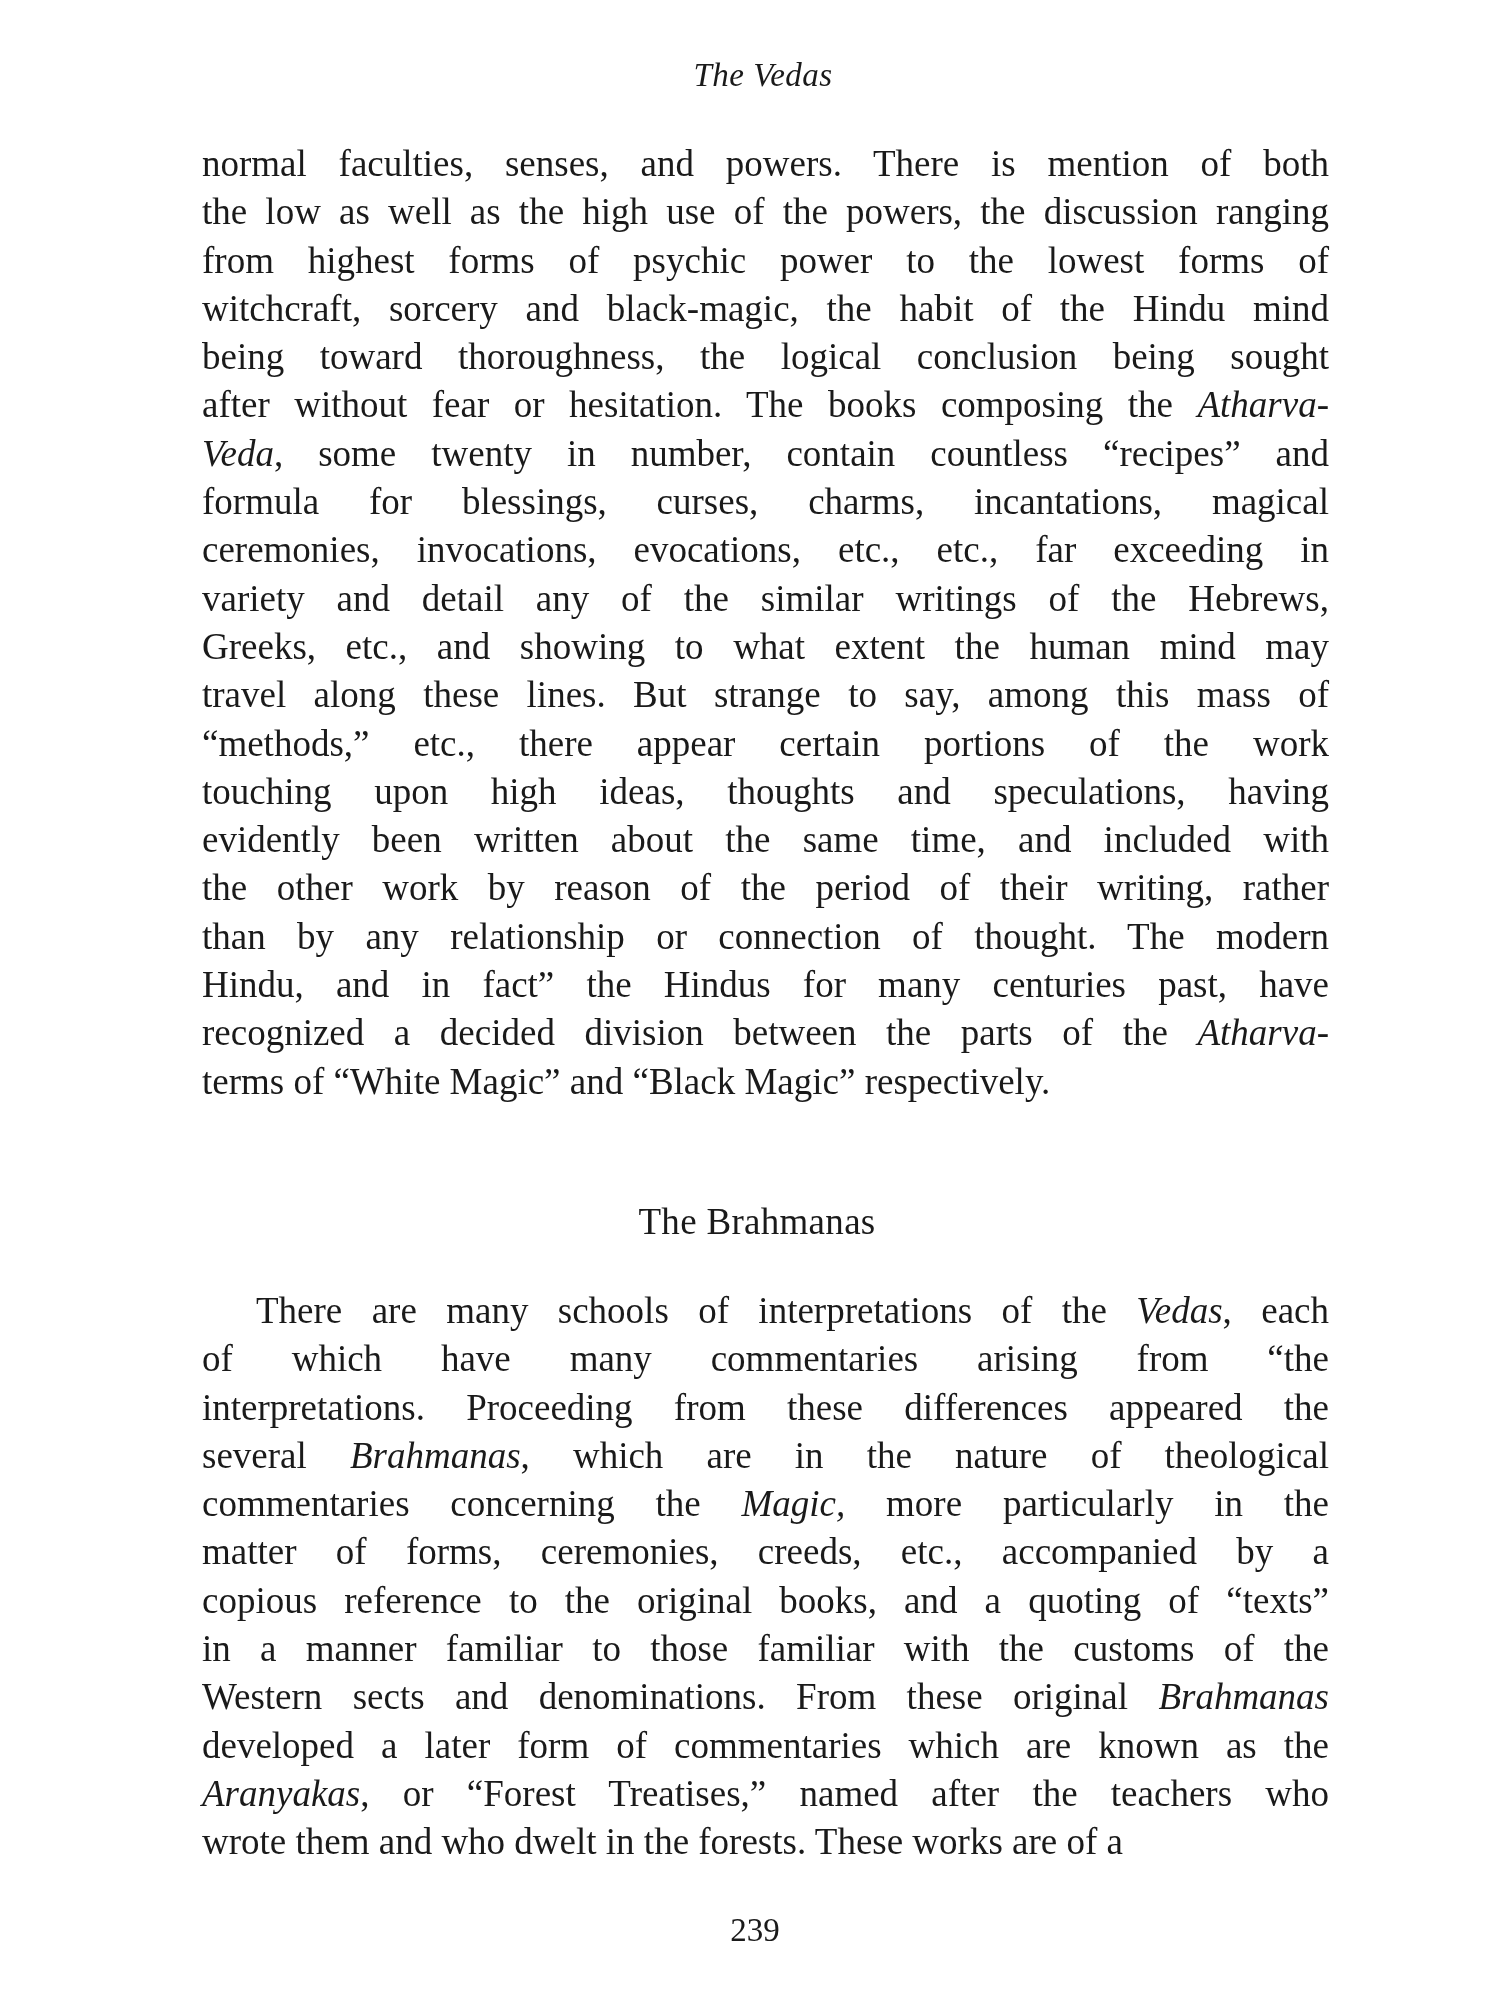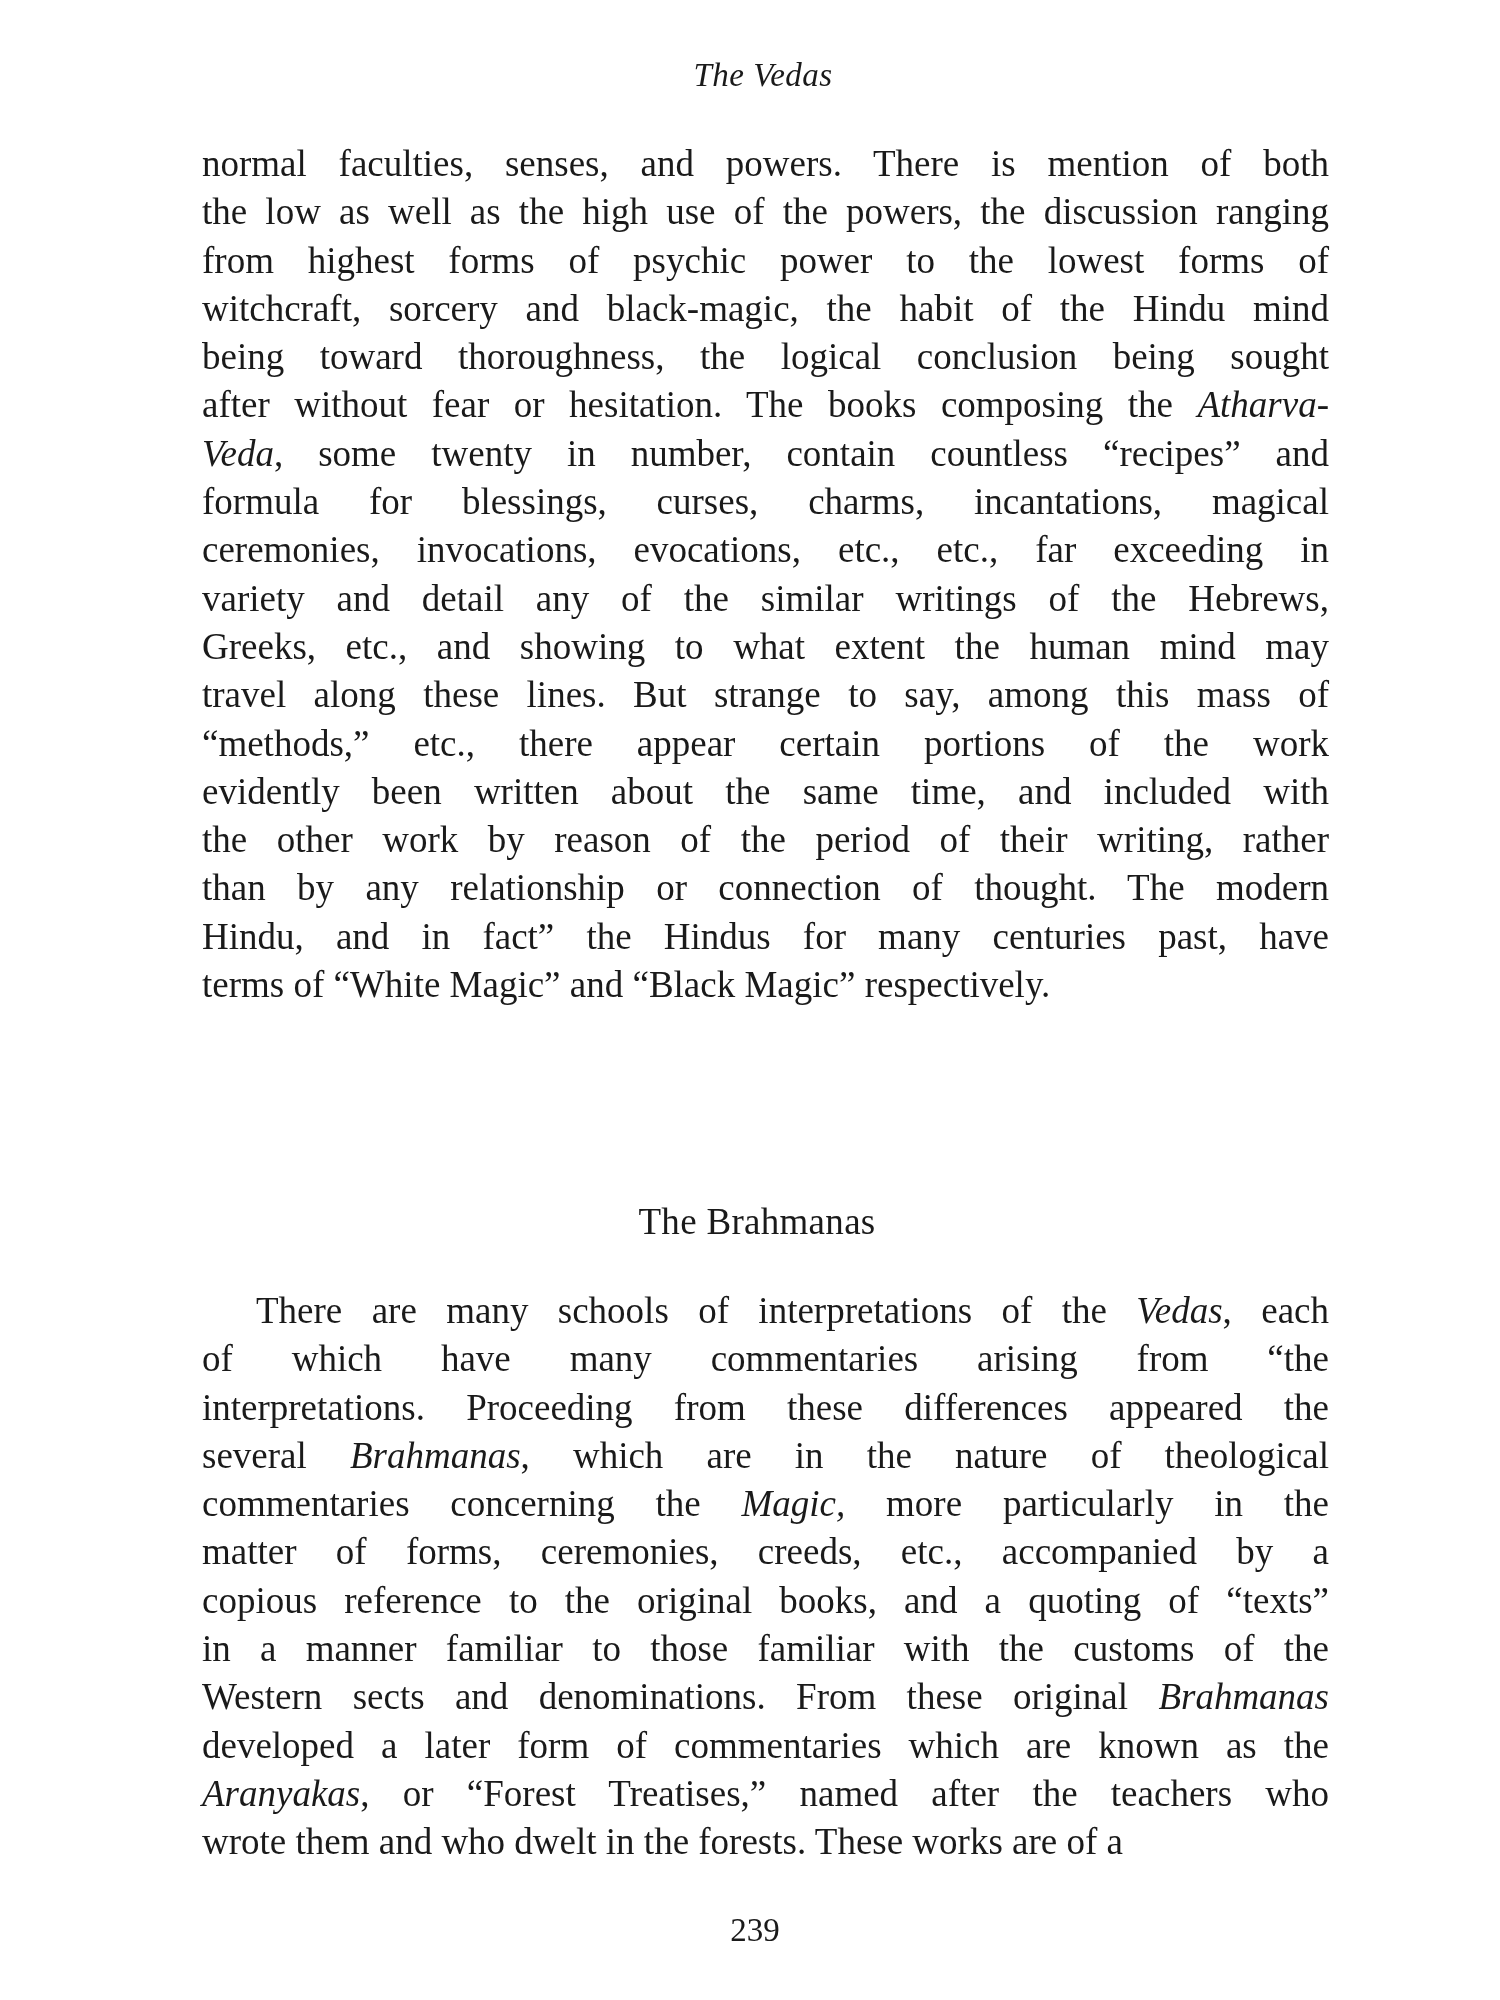--- a/index.html
+++ b/index.html
@@ -86,24 +86,26 @@
       <span class="line"><span>witchcraft, sorcery and black-magic, the habit of the Hindu mind</span></span>
       <span class="line"><span>being toward thoroughness, the logical conclusion being sought</span></span>
       <span class="line"><span>after without fear or hesitation. The books composing the </span><em>Atharva-</em></span>
       <span class="line"><em>Veda</em><span>, some twenty in number, contain countless “recipes” and</span></span>
       <span class="line"><span>formula for blessings, curses, charms, incantations, magical</span></span>
       <span class="line"><span>ceremonies, invocations, evocations, etc., etc., far exceeding in</span></span>
       <span class="line"><span>variety and detail any of the similar writings of the Hebrews,</span></span>
       <span class="line"><span>Greeks, etc., and showing to what extent the human mind may</span></span>
       <span class="line"><span>travel along these lines. But strange to say, among this mass of</span></span>
       <span class="line"><span>“methods,” etc., there appear certain portions of the work</span></span>
+      <span class="line"><span>touching upon high ideas, thoughts and speculations, having</span></span>
       <span class="line"><span>evidently been written about the same time, and included with</span></span>
       <span class="line"><span>the other work by reason of the period of their writing, rather</span></span>
       <span class="line"><span>than by any relationship or connection of thought. The modern</span></span>
       <span class="line"><span>Hindu, and in fact” the Hindus for many centuries past, have</span></span>
+      <span class="line"><span>recognized a decided division between the parts of the </span><em>Atharva-</em></span>
       <span class="line last"><span>terms of “White Magic” and “Black Magic” respectively.</span></span>
     </div>
 
   <div class="section-heading">The Brahmanas</div>
 
   <div class="column para2">
       <span class="line indent"><span>There are many schools of interpretations of the </span><em>Vedas</em><span>, each</span></span>
       <span class="line"><span>of which have many commentaries arising from “the</span></span>
       <span class="line"><span>interpretations. Proceeding from these differences appeared the</span></span>
       <span class="line"><span>several </span><em>Brahmanas</em><span>, which are in the nature of theological</span></span>

